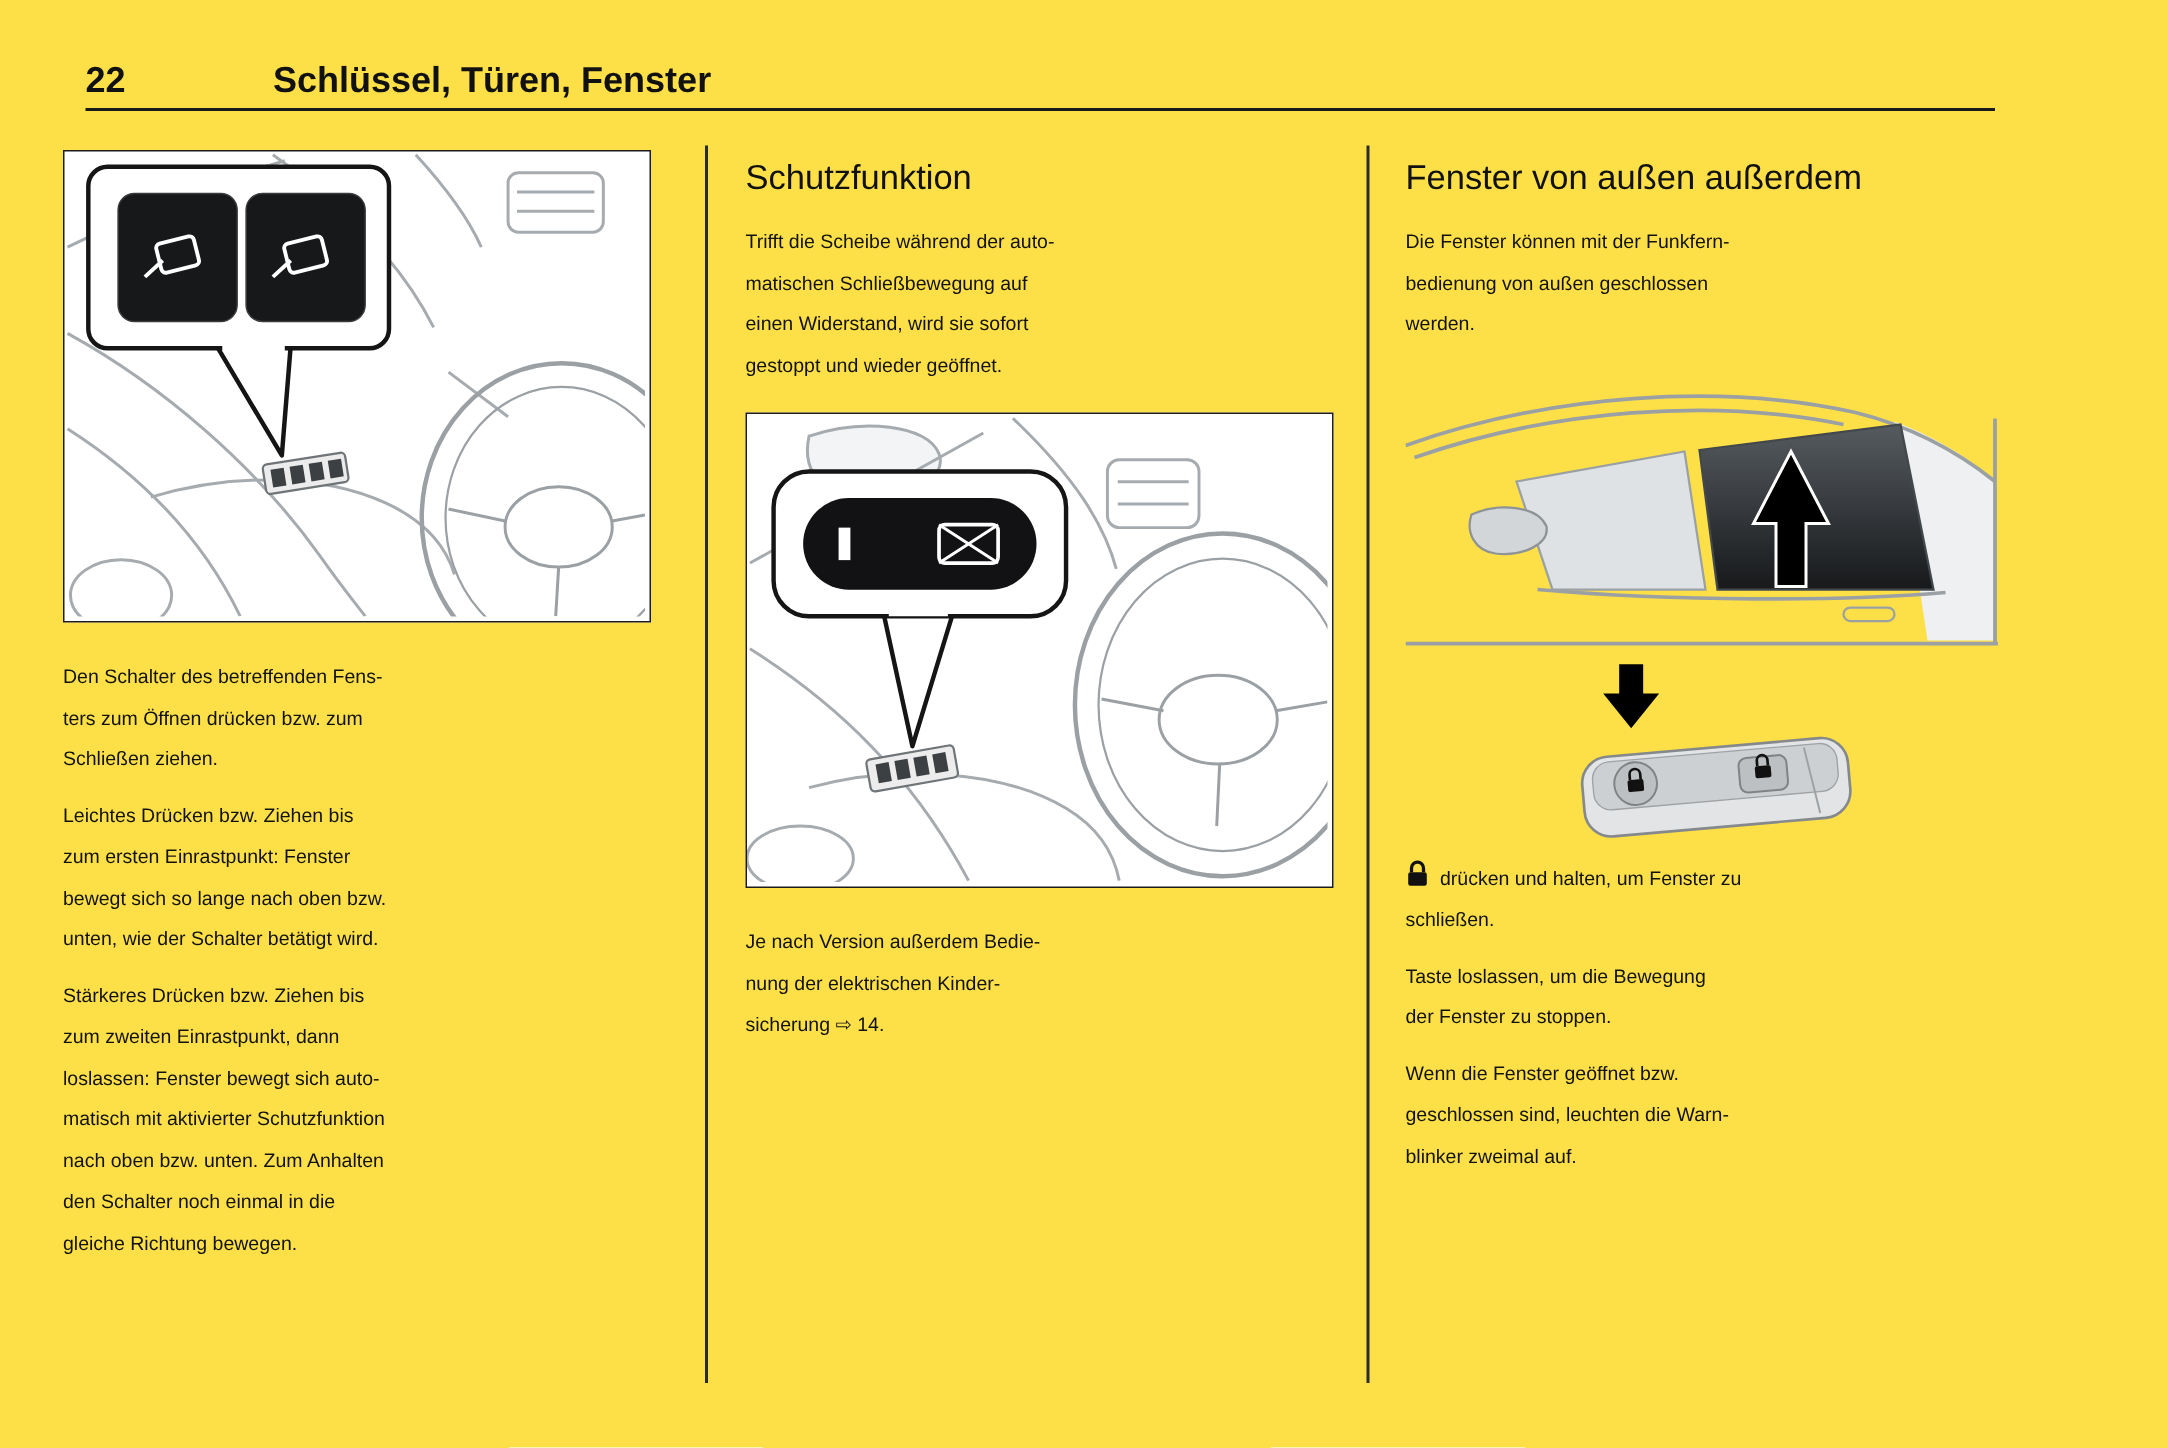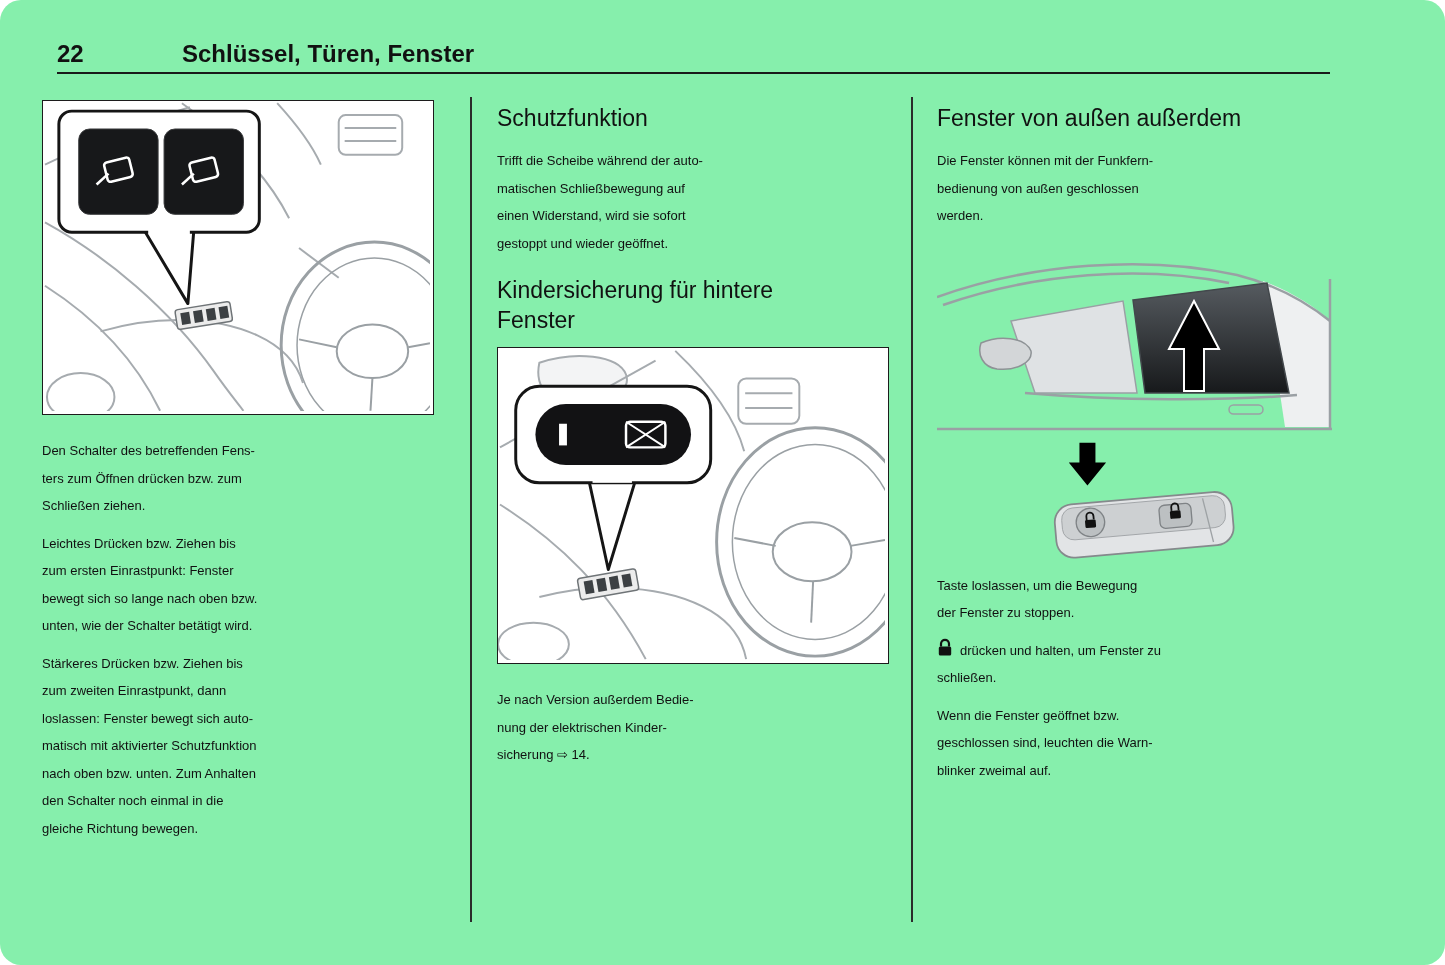--- a/index.html
+++ b/index.html
@@ -1,17 +1,17 @@
 <!DOCTYPE html>
 <html><head>
 <meta charset="utf-8">
 <style>
   html,body{margin:0;padding:0;background:#fff;}
   body{width:1445px;height:965px;font-family:"Liberation Sans",sans-serif;color:#111;position:relative;overflow:hidden;}
-  .page{position:absolute;inset:0;background:#86efac;border-radius:21px;}
+  .page{position:absolute;inset:0;background:#fde047;}
 
   
   .pagenum{position:absolute;left:57px;top:40px;font-size:24px;font-weight:bold;}
   .chapter{position:absolute;left:182px;top:40px;font-size:24px;font-weight:bold;margin:0;}
   .rule{position:absolute;left:57px;top:72px;width:1273px;height:0;border-top:2px solid #1a1a1a;}
 
   
   .divider{position:absolute;top:97px;height:825px;width:1.5px;background:#2b2b2b;}
   .d1{left:470px;}
   .d2{left:911px;}
@@ -120,22 +120,20 @@
 den Schalter noch einmal in die
 gleiche Richtung bewegen.</p>
   </section>
 
   <section class="col col2">
     <h2 class="sec h1">Schutzfunktion</h2>
     <p class="body p1">Trifft die Scheibe während der auto-
 matischen Schließbewegung auf
 einen Widerstand, wird sie sofort
 gestoppt und wieder geöffnet.</p>
-    <h2 class="sec">Kindersicherung für hintere
-Fenster</h2>
     <figure class="frame fig2">
       <svg width="387" height="312" viewBox="0 0 393 315">
         <g stroke="#a6abaf" stroke-width="2" fill="none">
           <path d="M42,14 C78,2 122,6 130,26 C136,42 112,56 82,56 C56,56 36,42 42,14 Z" fill="#f3f4f5"></path>
           <path d="M2,100 L160,12"></path>
           <path d="M180,2 C222,42 242,74 250,104"></path>
           <path d="M2,158 C62,196 112,244 150,315"></path>
           <path d="M42,252 C102,236 172,240 216,266 C236,278 248,294 252,315"></path>
           <ellipse cx="36" cy="300" rx="36" ry="22"></ellipse>
         </g>
@@ -221,25 +219,25 @@
           <rect x="150" y="76" width="36" height="26" rx="6" fill="#bcc0c2" stroke="#7f8386" stroke-width="1.5"></rect>
           <g transform="translate(168,82)">
             <path d="M-4,1 v-4 a4,4 0 0 1 8,0 v4" stroke="#111" stroke-width="2" fill="none"></path>
             <rect x="-6" y="1" width="12" height="9" rx="1.5" fill="#111"></rect>
           </g>
           <line x1="200" y1="72" x2="208" y2="122" stroke="#9ea2a5" stroke-width="1.5"></line>
         </g>
       </svg>
     </figure>
 
-    <p class="body">Taste loslassen, um die Bewegung
-der Fenster zu stoppen.</p>
     <p class="body lockline"><span class="inline-icon"><svg width="16" height="19" viewBox="0 0 16 19">
             <path d="M4,8.5 V5.8 a4,4 0 0 1 8,0 V8.5" stroke="#111" stroke-width="2.2" fill="none"></path>
             <rect x="1.8" y="8.5" width="12.4" height="9" rx="1.5" fill="#111"></rect>
           </svg></span><span>drücken und halten, um Fenster zu
 schließen.</span></p>
+    <p class="body">Taste loslassen, um die Bewegung
+der Fenster zu stoppen.</p>
     <p class="body">Wenn die Fenster geöffnet bzw.
 geschlossen sind, leuchten die Warn-
 blinker zweimal auf.</p>
   </section>
 
 </div>
 
 </body></html>

